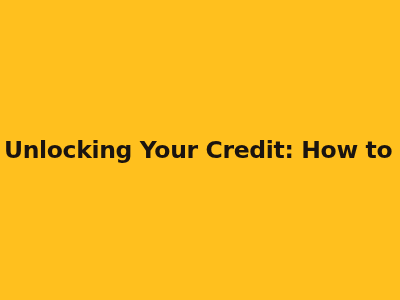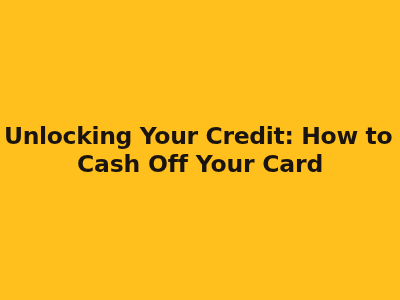--- a/index.html
+++ b/index.html
@@ -56,17 +56,16 @@
 </style>
 </head>
 <body>
 
 <div id="title-card">
 
   <div id="headline-block">
 
     <span class="headline-line line-1">Unlocking Your Credit: How to Get</span>
 
-    <span class="headline-line line-2">Cash Off Your Card</span>
 
   </div>
 
 </div>
 
 </body></html>

